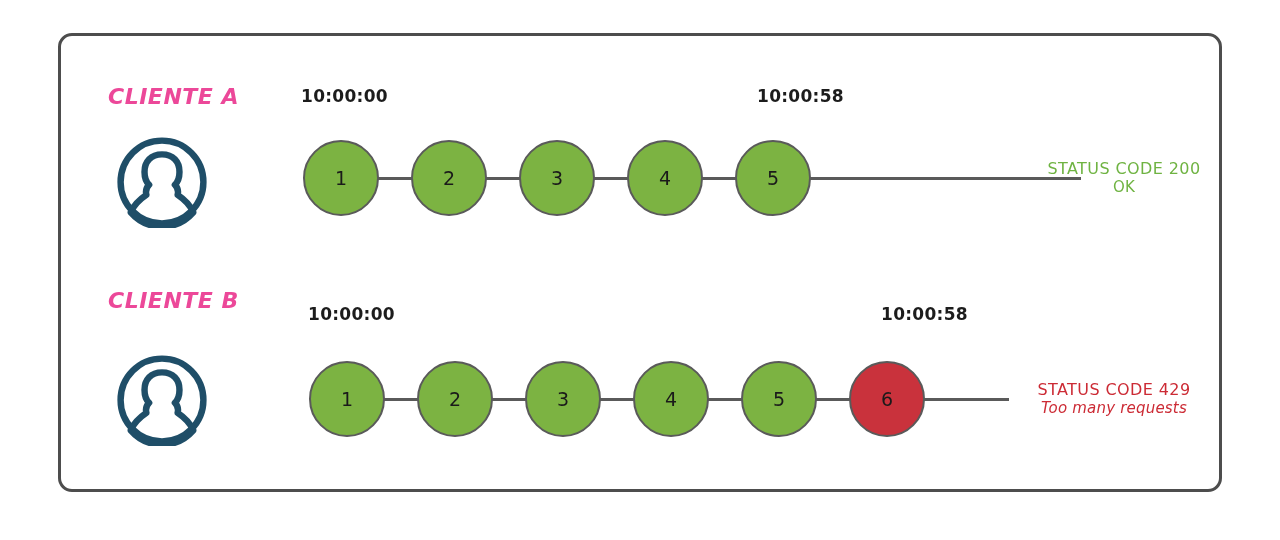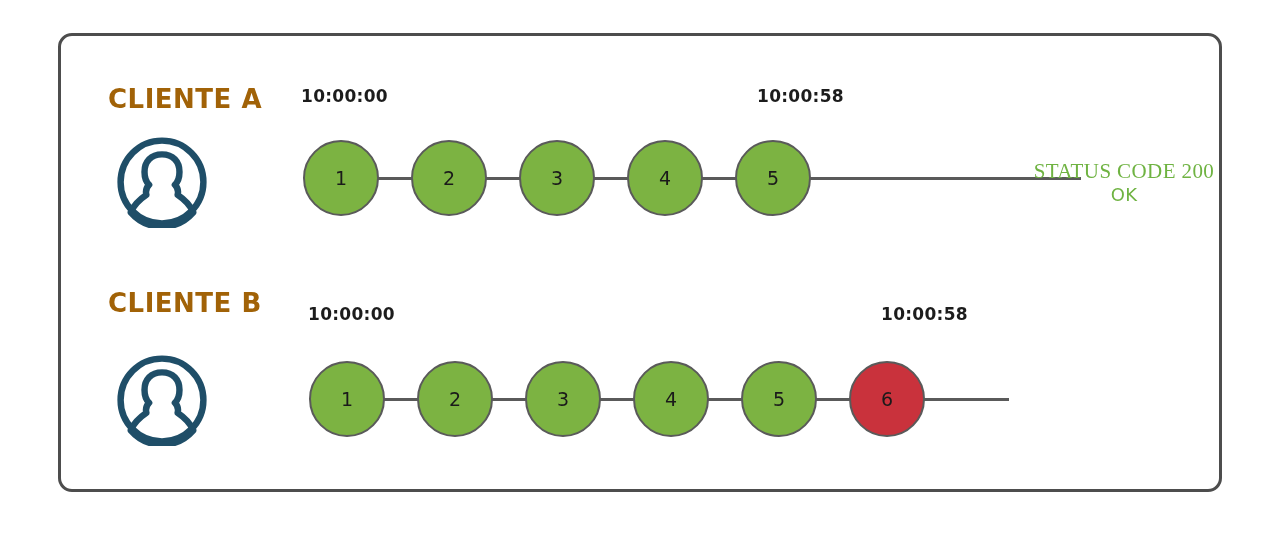--- a/index.html
+++ b/index.html
@@ -32,24 +32,25 @@
     left: 0;
     top: 0;
     width: 100%;
     height: 100%;
   }
 
   
   .client-label {
     position: absolute;
     font-family: "DejaVu Sans", sans-serif;
+    font-style: italic;
     font-weight: 700;
-    font-size: 26px;
+    font-size: 22px;
     letter-spacing: 0.5px;
-    color: #a16207;
+    color: #ec4899;
     white-space: nowrap;
   }
 
   
   .avatar {
     position: absolute;
     width: 92px;
     height: 92px;
   }
   .avatar svg { display: block; width: 100%; height: 100%; }
@@ -97,26 +98,25 @@
   }
 
   
   .status {
     position: absolute;
     text-align: center;
     white-space: nowrap;
     font-family: "DejaVu Sans", sans-serif;
   }
   .status .line1 {
-    font-size: 21px;
+    font-size: 16px;
     letter-spacing: 0.4px;
-    font-family: Liberation Serif, serif;
   }
   .status .line2 {
-    font-size: 18px;
+    font-size: 15px;
     letter-spacing: 0.2px;
   }
   .status.ok   { color: #6fb342; }
   .status.fail { color: #cc2b35; }
   .status.fail .line2 { font-style: italic; }
 </style>
 </head>
 <body>
 
 <div id="frame">
@@ -218,15 +218,19 @@
           <span>4</span>
         </div>
       <div class="node ok" style="left:432px;">
           <span>5</span>
         </div>
       <div class="node fail" style="left:540px;">
           <span>6</span>
         </div>
     </div>
 
+    <div class="status fail" style="left:948px; top:344px; width:210px;">
+      <div class="line1">STATUS CODE 429</div>
+      <div class="line2">Too many requests</div>
+    </div>
   </div>
 
 </div>
 
 </body></html>

